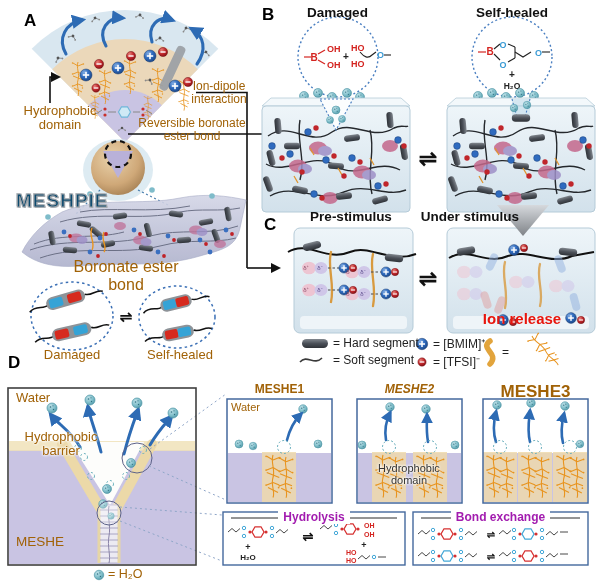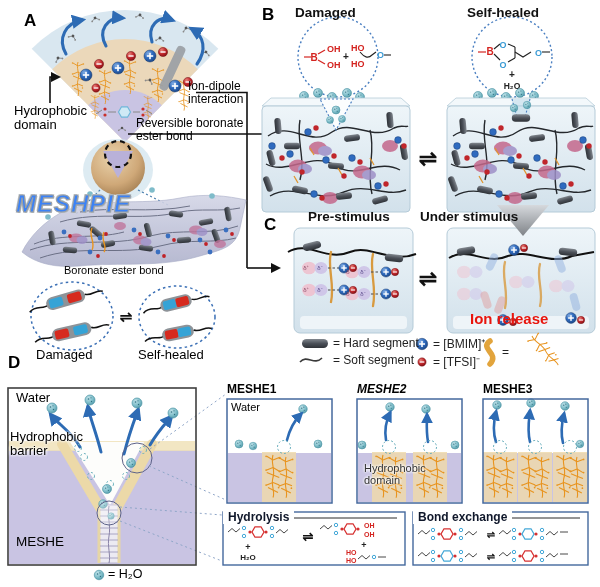--- a/index.html
+++ b/index.html
@@ -1,28 +1,28 @@
 <!DOCTYPE html>
 <html><head>
 <meta charset="utf-8">
 <style>
   html,body{margin:0;padding:0;background:#fff;}
   #stage{position:relative;width:600px;height:587px;background:#fff;overflow:hidden;
          font-family:"Liberation Sans",sans-serif;}
   #art{position:absolute;left:0;top:0;}
   svg text{font-family:"Liberation Sans",sans-serif;}
-  .lbl{position:absolute;color:#000000;line-height:1.1;font-size:12.5px;}
-  .c{}
+  .lbl{position:absolute;color:#a16207;line-height:1.1;font-size:12.5px;}
+  .c{text-align:center;}
   .panel-letter{font-size:17px;font-weight:700;color:#000;}
   .title{font-size:13.5px;font-weight:600;color:#111;}
   .redtxt{color:#e8150d;font-weight:700;font-size:15px;}
-  .meshpie{font-size:24px;font-weight:800;font-style:italic;letter-spacing:1px;color:#3b82f6;
+  .meshpie{font-size:19px;font-weight:800;letter-spacing:1px;color:#0c4a6e;
            -webkit-text-stroke:1.1px #9aa0a6;text-shadow:1px 1px 0 #b7bdc2,-1px -1px 0 #c9ced2;}
   .legendtxt{font-size:12px;color:#222;}
-  .boxtitle{font-size:12px;font-weight:700;color:#0f172a;}
+  .boxtitle{font-size:12px;font-weight:700;color:#a21caf;}
   .boxtitle span{background:#fff;padding:0 5px;}
   .small{font-size:11px;}
   .halo{text-shadow:0 0 3px #fff,0 0 3px #fff,0 0 3px #fff;}
 </style>
 </head>
 <body>
 
 <div id="stage">
 
 <svg id="art" width="600" height="587" viewBox="0 0 600 587">
@@ -711,21 +711,21 @@
 
 <div class="lbl panel-letter" style="left:24px;top:12px;">A</div>
 <div class="lbl panel-letter" style="left:262px;top:6px;">B</div>
 <div class="lbl panel-letter" style="left:264px;top:216px;">C</div>
 <div class="lbl panel-letter" style="left:8px;top:354px;">D</div>
 
 <div class="lbl c" style="left:14px;top:104px;width:92px;font-size:13px;">Hydrophobic domain</div>
 <div class="lbl c" style="left:188px;top:80px;width:62px;font-size:12px;">Ion-dipole interaction</div>
 <div class="lbl c" style="left:136px;top:117px;width:112px;font-size:12px;">Reversible boronate ester bond</div>
 <div class="lbl meshpie" style="left:16px;top:191px;">MESHPIE</div>
-<div class="lbl c" style="left:64px;top:264px;width:124px;font-size:11px;">Boronate ester bond</div>
+<div class="lbl c" style="left:64px;top:258px;width:124px;font-size:16px;">Boronate ester bond</div>
 <div class="lbl c" style="left:36px;top:348px;width:72px;font-size:13px;">Damaged</div>
 <div class="lbl c" style="left:138px;top:348px;width:84px;font-size:13px;">Self-healed</div>
 
 <div class="lbl title c" style="left:295px;top:6px;width:85px;">Damaged</div>
 <div class="lbl title c" style="left:467px;top:6px;width:90px;">Self-healed</div>
 
 <div class="lbl title c" style="left:280px;top:210px;width:86px;margin-left:28px;">Pre-stimulus</div>
 <div class="lbl title c" style="left:420px;top:210px;width:100px;">Under stimulus</div>
 <div class="lbl redtxt c" style="left:470px;top:311px;width:104px;">Ion release</div>
 
@@ -735,20 +735,20 @@
 <div class="lbl legendtxt" style="left:433px;top:356px;"><span>=</span> <span>[TFSI]⁻</span></div>
 <div class="lbl legendtxt" style="left:502px;top:346px;">=</div>
 
 <div class="lbl" style="left:16px;top:391px;font-size:13px;">Water</div>
 <div class="lbl c halo" style="left:10px;top:430px;width:102px;font-size:13px;">Hydrophobic barrier</div>
 <div class="lbl" style="left:16px;top:535px;font-size:13.5px;">MESHE</div>
 <div class="lbl" style="left:108px;top:568px;font-size:12.5px;">= H₂O</div>
 
 <div class="lbl c" style="left:227px;top:383px;width:105px;font-size:12px;font-weight:600;">MESHE1</div>
 <div class="lbl c" style="left:357px;top:383px;width:105px;font-size:12px;font-weight:600;font-style:italic;">MESHE2</div>
-<div class="lbl c" style="left:483px;top:383px;width:105px;font-size:12px;font-weight:600;">MESHE3</div>
+<div class="lbl c" style="left:483px;top:383px;width:105px;font-size:17px;font-weight:600;">MESHE3</div>
 <div class="lbl small" style="left:231px;top:401px;">Water</div>
 <div class="lbl small c halo" style="left:364px;top:462px;width:90px;color:#333;">Hydrophobic domain</div>
 
 <div class="lbl boxtitle c" style="left:223px;top:511px;width:182px;"><span>Hydrolysis</span></div>
 <div class="lbl boxtitle c" style="left:413px;top:511px;width:175px;"><span>Bond exchange</span></div>
 
 </div>
 
 </body></html>

